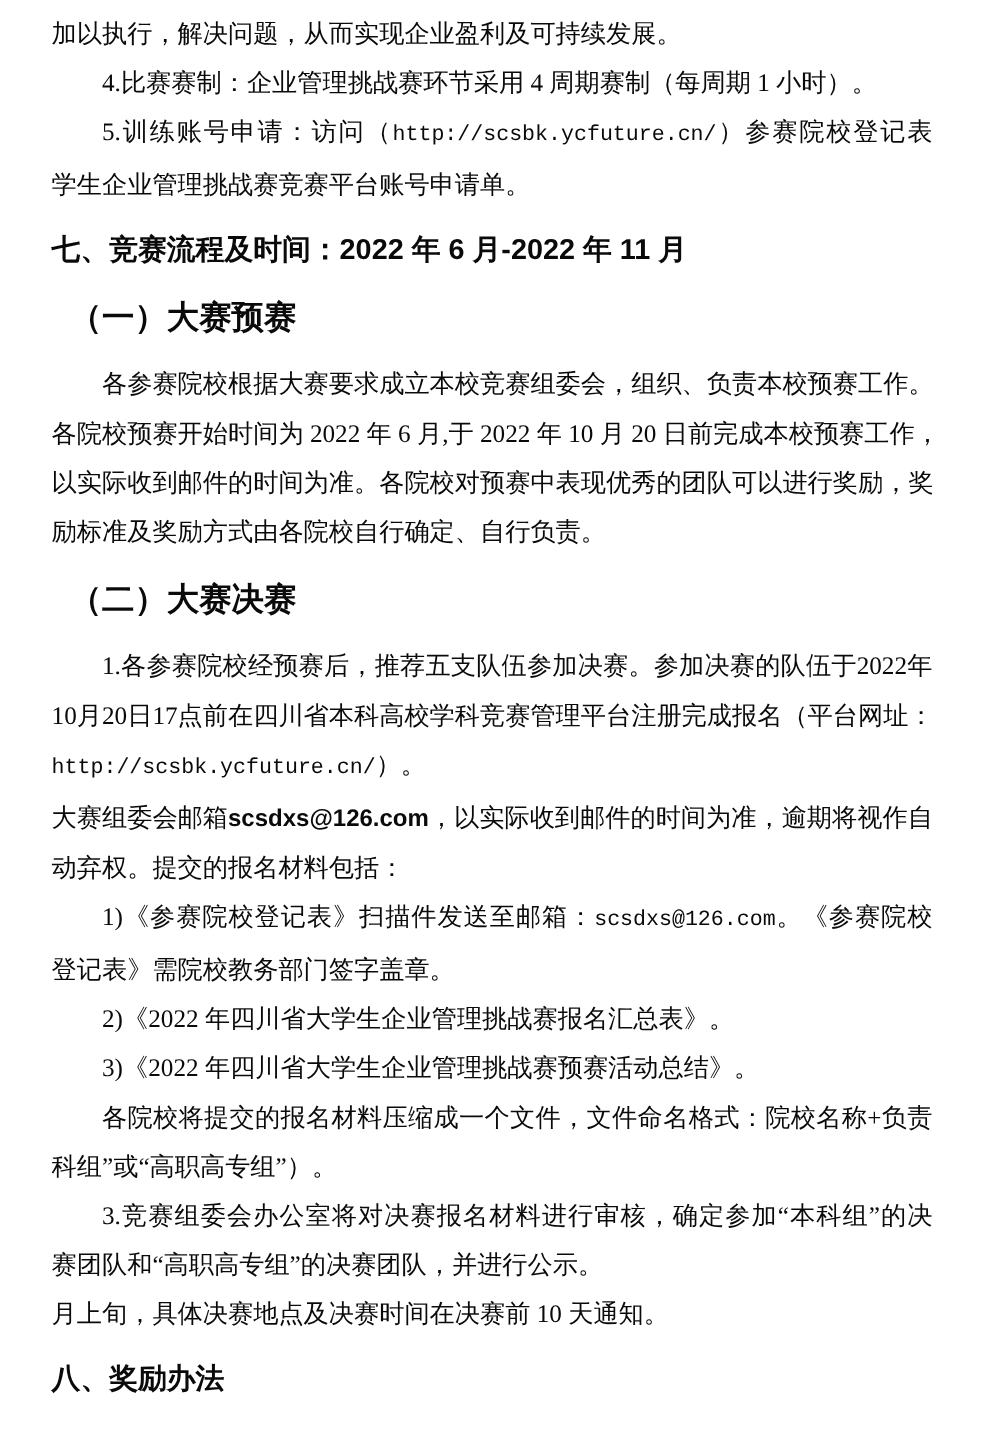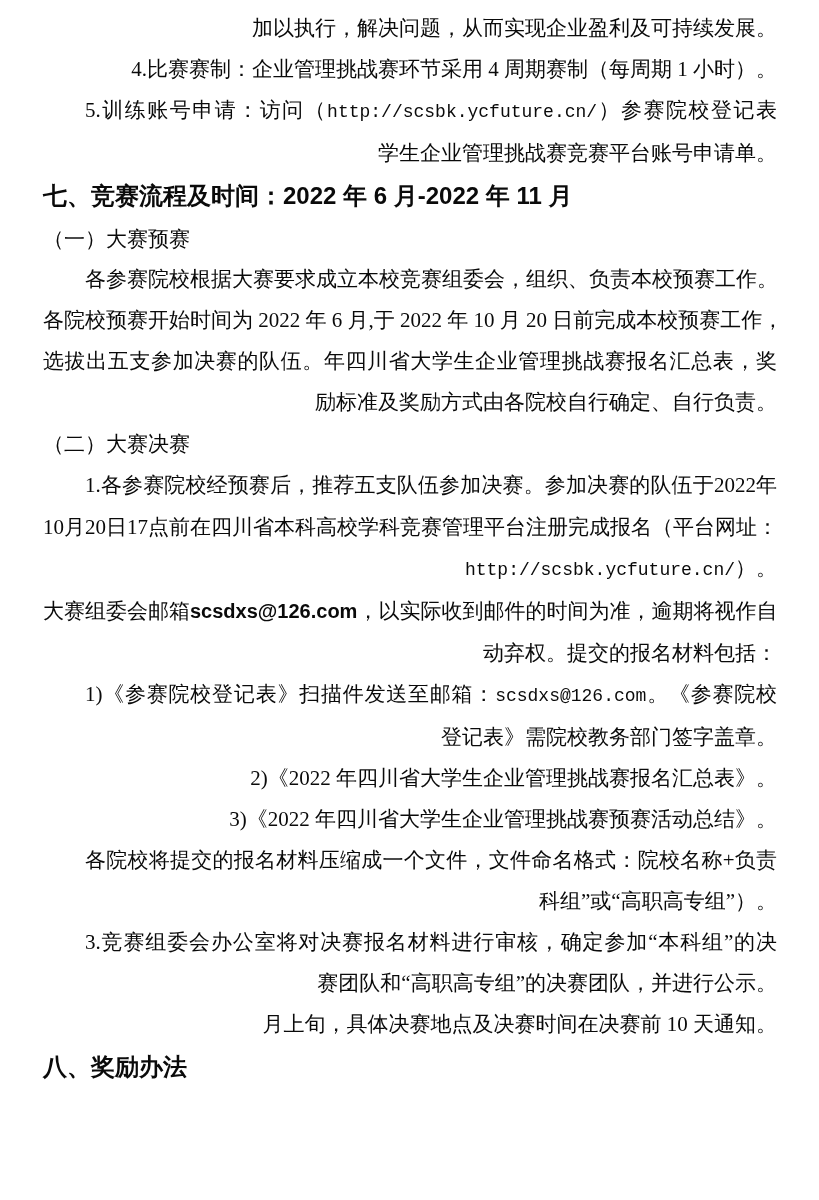--- a/index.html
+++ b/index.html
@@ -18,41 +18,41 @@
     width: 819px;
     height: 1200px;
     padding: 8px 42px 0 43px;
     font-family: "Liberation Serif", "DejaVu Serif", serif;
     font-size: 21px;
     line-height: 41px;
   }
   .ln {
     white-space: nowrap;
     overflow: hidden;
-    text-align: right;
+    text-align: left;
   }
   .ln.indent { text-indent: 42px; }
   .ln.fill {
     text-align: justify;
     text-align-last: justify;
   }
   .h1 {
     font-family: "Liberation Sans", "DejaVu Sans", sans-serif;
     font-weight: 700;
     font-size: 24px;
     line-height: 40px;
-    margin: 2px 0 2px 0;
+    margin: 14px 0 2px 0;
     white-space: nowrap;
   }
   .h2 {
     font-family: "Liberation Sans", "DejaVu Sans", sans-serif;
-    font-weight: 400;
-    font-size: 21px;
+    font-weight: 700;
+    font-size: 27px;
     line-height: 41px;
-    margin: 0;
+    margin: 15px;
     white-space: nowrap;
   }
   .b {
     font-family: "Liberation Sans", "DejaVu Sans", sans-serif;
     font-weight: 400;
   }
   .bs {
     font-family: "Liberation Sans", "DejaVu Sans", sans-serif;
     font-weight: 700;
     font-size: 20px;
@@ -68,21 +68,21 @@
 
 <div class="page" id="page">
     <div class="ln"><span>加以执行，解决问题，从而实现企业盈利及可持续发展。</span></div>
     <div class="ln indent"><span>4.比赛赛制：企业管理挑战赛环节采用 4 周期赛制（每周期 1 小时）。</span></div>
     <div class="ln indent fill"><span>5.训练账号申请：访问（</span><span class="mono">http://scsbk.ycfuture.cn/</span><span>）参赛院校登记表</span></div>
     <div class="ln"><span>学生企业管理挑战赛竞赛平台账号申请单。</span></div>
     <div class="h1"><span>七、竞赛流程及时间：2022 年 6 月-2022 年 11 月</span></div>
     <div class="h2"><span>（一）大赛预赛</span></div>
     <div class="ln indent fill"><span>各参赛院校根据大赛要求成立本校竞赛组委会，组织、负责本校预赛工作。</span></div>
     <div class="ln fill"><span>各院校预赛开始时间为 2022 年 6 月,于 2022 年 10 月 20 日前完成本校预赛工作，</span></div>
-    <div class="ln fill"><span>选拔出五支参加决赛的队伍。年四川省大学生企业管理挑战赛报名汇总表，奖</span></div>
+    <div class="ln fill"><span>以实际收到邮件的时间为准。各院校对预赛中表现优秀的团队可以进行奖励，奖</span></div>
     <div class="ln"><span>励标准及奖励方式由各院校自行确定、自行负责。</span></div>
     <div class="h2"><span>（二）大赛决赛</span></div>
     <div class="ln indent fill"><span>1.各参赛院校经预赛后，推荐</span><span class="b">五支</span><span>队伍参加决赛。参加决赛的队伍于2022年</span></div>
     <div class="ln fill"><span>10月20日17点前在四川省本科高校学科竞赛管理平台注册完成报名（</span><span class="b">平台网址：</span></div>
     <div class="ln"><span class="mono">http://scsbk.ycfuture.cn/</span><span>）。</span></div>
     <div class="ln fill"><span>大赛组委会邮箱</span><span class="bs">scsdxs@126.com</span><span>，以实际收到邮件的时间为准，逾期将视作自</span></div>
     <div class="ln"><span>动弃权。</span><span class="b">提交的报名材料包括：</span></div>
     <div class="ln indent fill"><span>1)《参赛院校登记表》扫描件发送至邮箱：</span><span class="mono">scsdxs@126.com</span><span>。《参赛院校</span></div>
     <div class="ln"><span>登记表》需院校教务部门签字盖章。</span></div>
     <div class="ln indent"><span>2)《2022 年四川省大学生企业管理挑战赛报名汇总表》。</span></div>

